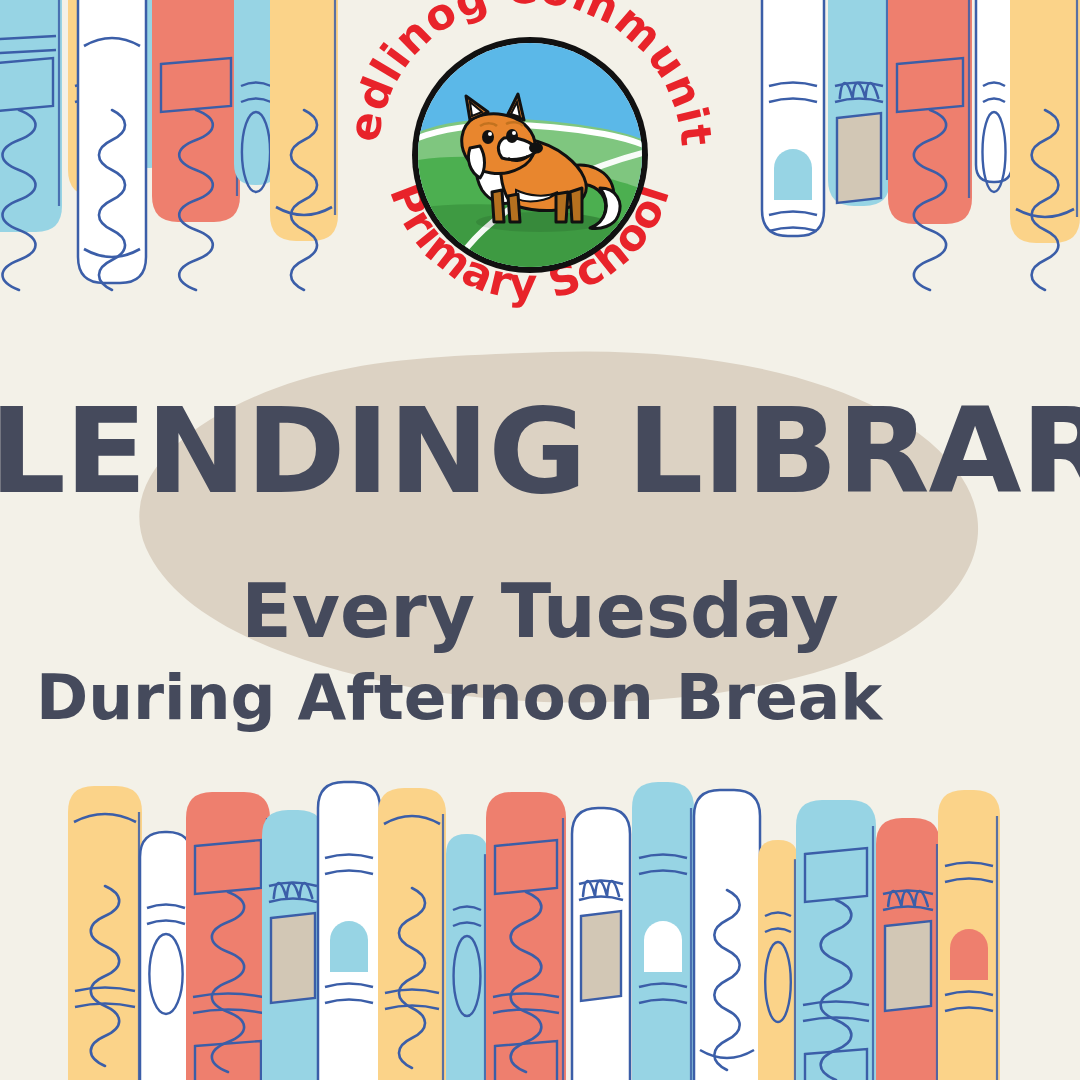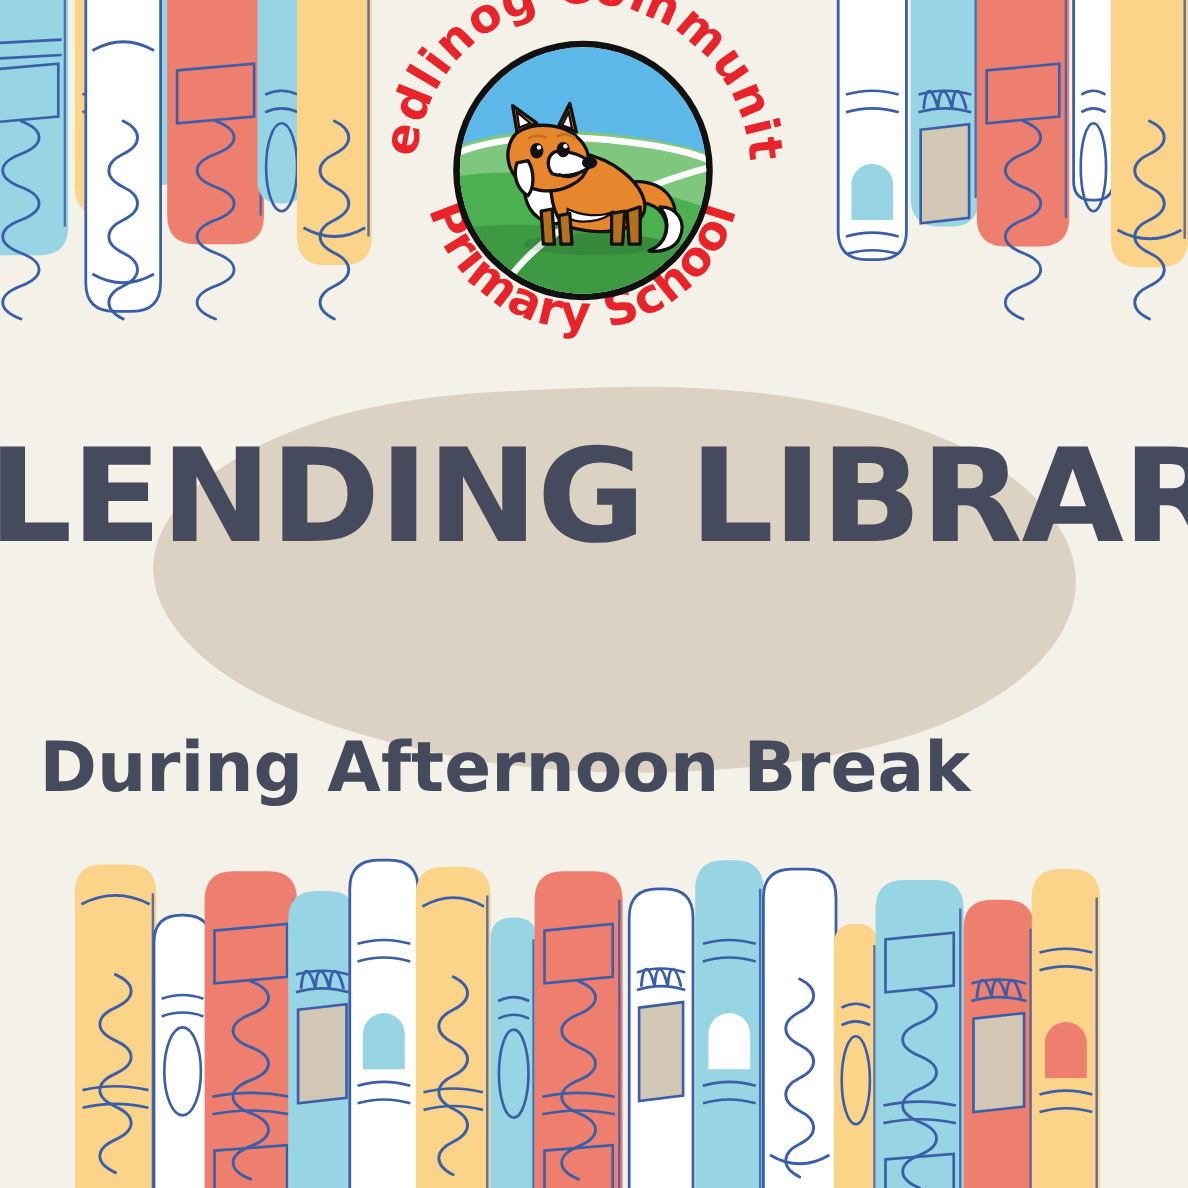--- a/index.html
+++ b/index.html
@@ -414,18 +414,21 @@
                                     L 988 980 Z" fill="#EE7F6E"></path>
         <path d="M 945 995 Q 969 988 993 995" stroke="#3B5EA8" stroke-width="2.4" fill="none"></path>
         <path d="M 945 1011 Q 969 1004 993 1011" stroke="#3B5EA8" stroke-width="2.4" fill="none"></path>
       </g>
     </svg>
 
   <div class="txt-layer">
     <div class="headline-wrap">
       <div class="headline">LENDING LIBRARY</div>
     </div>
+    <div class="sub1-wrap">
+      <div class="sub1">Every Tuesday</div>
+    </div>
     <div class="sub2-wrap">
       <div class="sub2">During Afternoon Break</div>
     </div>
   </div>
 
 </div>
 
 </body></html>

